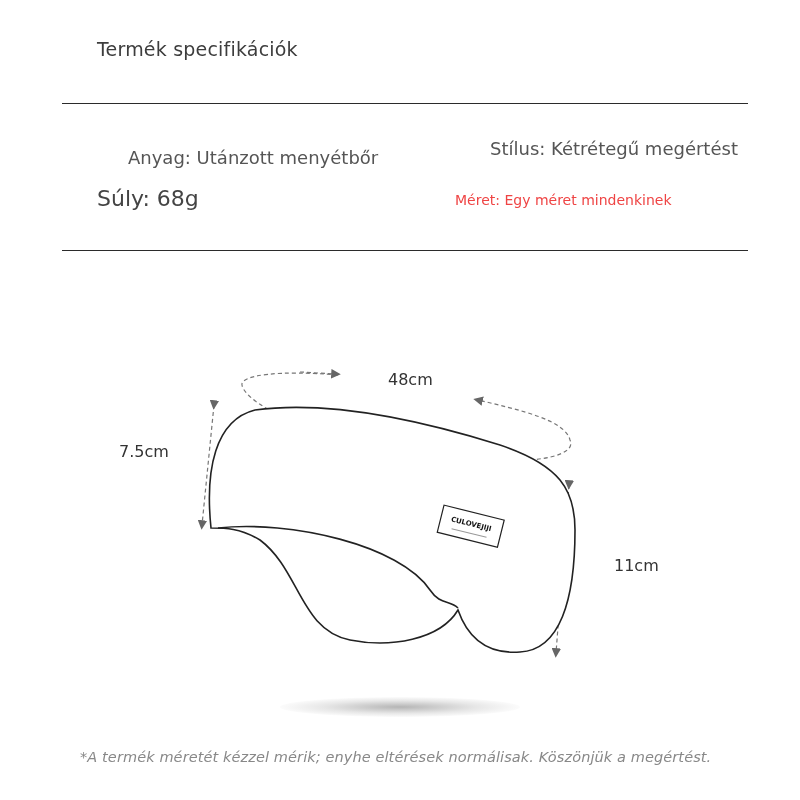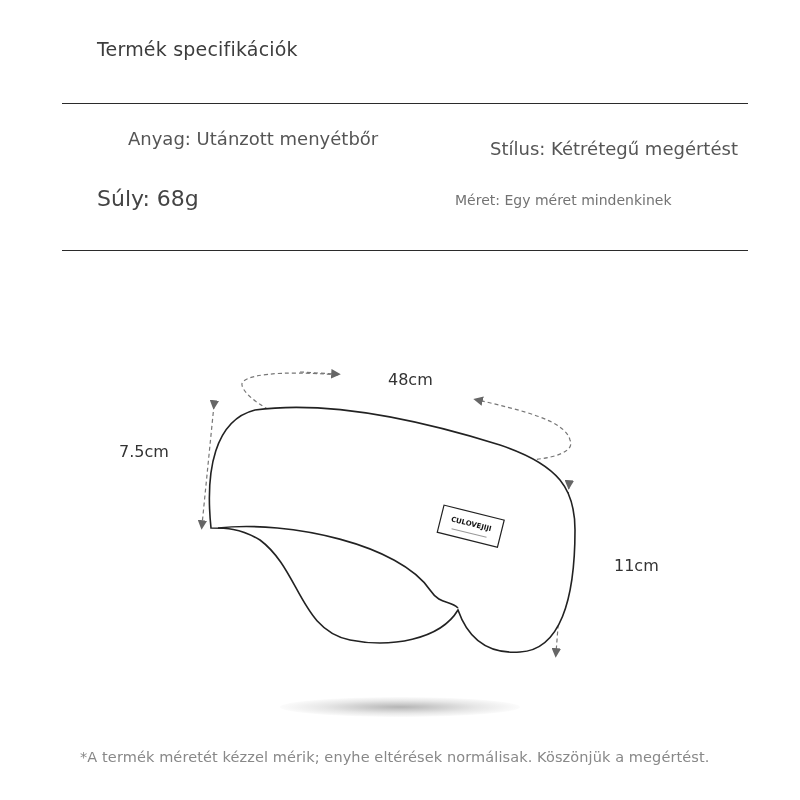--- a/index.html
+++ b/index.html
@@ -2,34 +2,34 @@
 <html><head>
 <meta charset="utf-8">
 <style>
   html, body { margin:0; padding:0; background:#ffffff; }
   body { width:800px; height:800px; position:relative; overflow:hidden; font-family:"DejaVu Sans", "Liberation Sans", sans-serif; color:#444; }
   .abs { position:absolute; white-space:nowrap; }
   .title { left:97px; top:38px; font-size:19px; color:#3d3d3d; letter-spacing:0.2px; }
   .rule { position:absolute; left:62px; width:686px; height:1px; background:#2b2b2b; }
   .spec-md { font-size:18px; color:#555; }
   .spec-lg { font-size:22px; color:#444; }
-  .spec-sm { font-size:14px; color:#737373; }
+  .spec-sm { font-size:14px; color:#ef4444; }
   .dim { font-size:16px; color:#333; }
-  .note { left:80px; top:749px; font-size:14.5px; color:#888; letter-spacing:0.1px; }
+  .note { left:80px; top:749px; font-size:14.5px; color:#888; letter-spacing:0.1px;font-style:italic; }
   svg { position:absolute; left:0; top:0; }
   .shadow { position:absolute; left:280px; top:697px; width:240px; height:20px; border-radius:50%;
     background:radial-gradient(ellipse at center, rgba(120,120,120,0.55) 0%, rgba(160,160,160,0.25) 45%, rgba(255,255,255,0) 75%); }
 </style>
 </head>
 <body>
 
 <div class="abs title">Termék specifikációk</div>
 <div class="rule" style="top:103px"></div>
 
-<div class="abs spec-md" style="left:128px; top:128px;">Anyag: Utánzott menyétbőr</div>
+<div class="abs spec-md" style="left:128px; top:147px;">Anyag: Utánzott menyétbőr</div>
 <div class="abs spec-md" style="left:490px; top:138px;">Stílus: Kétrétegű megértést</div>
 <div class="abs spec-lg" style="left:97px; top:186px;text-align:right;">Súly: 68g</div>
 <div class="abs spec-sm" style="left:455px; top:192px;">Méret: Egy méret mindenkinek</div>
 
 <div class="rule" style="top:250px"></div>
 
 <svg width="800" height="800" viewBox="0 0 800 800">
   <defs>
     <marker id="ah" markerWidth="8" markerHeight="8" refX="4" refY="4" orient="auto">
       <path d="M0,0 L8,4 L0,8 z" fill="#666"></path>

